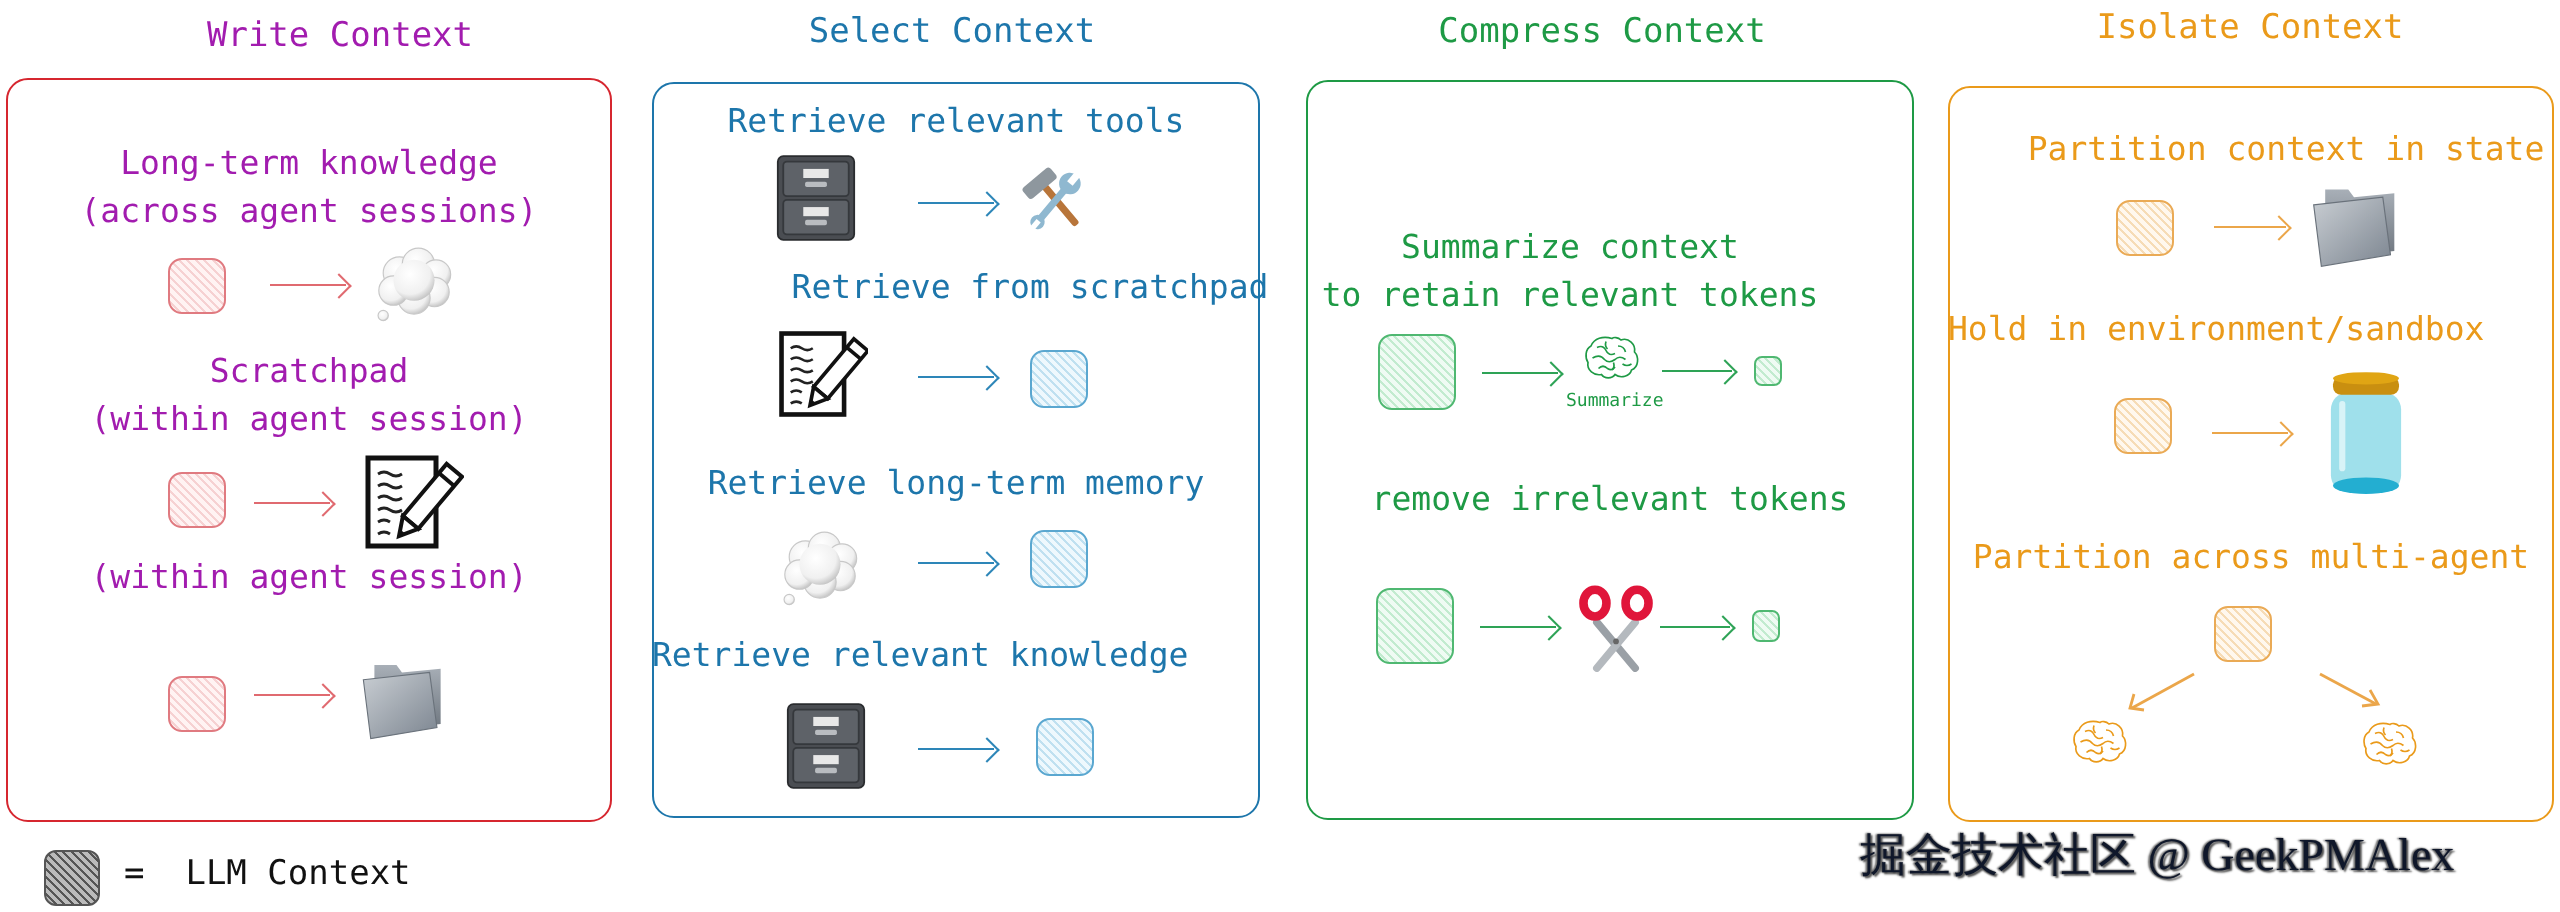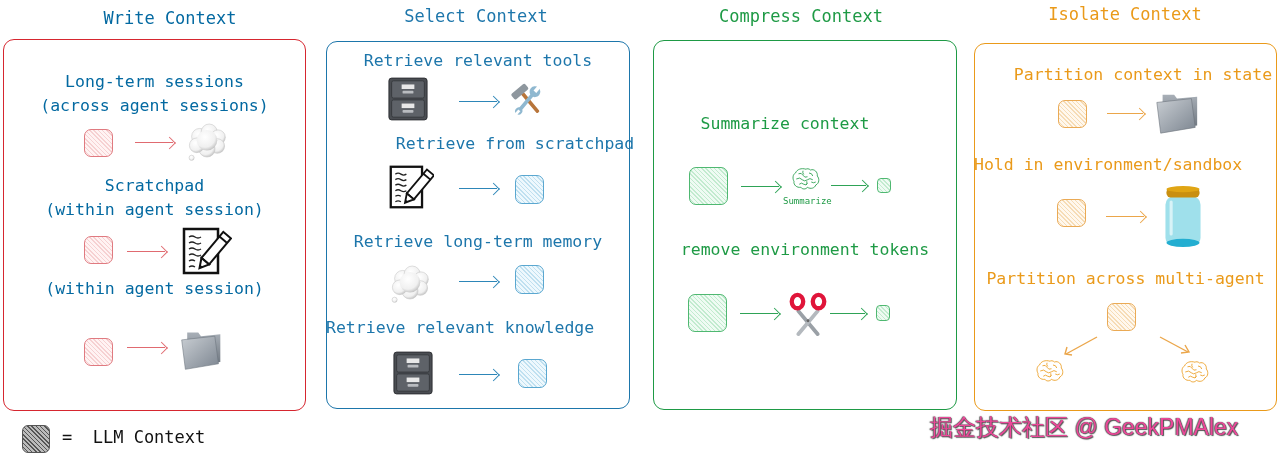--- a/index.html
+++ b/index.html
@@ -7,36 +7,36 @@
          font-family: "DejaVu Sans Mono", "Liberation Mono", monospace; }
   .col-title { position: absolute; font-size: 17px; text-align: center; white-space: nowrap; }
   .panel { position: absolute; border: 1.6px solid; border-radius: 11px; box-sizing: border-box; }
   .lbl { position: absolute; font-size: 16.5px; text-align: center; white-space: nowrap; line-height: 24px; }
   .ctx { position: absolute; border: 1.4px solid; border-radius: 7px; box-sizing: border-box; }
   .arrow { position: absolute; height: 0; border-top: 1.4px solid; }
   .arrow::after { content: ""; position: absolute; right: -1px; top: -5px; width: 8px; height: 8px;
                   border-top: 1.4px solid; border-right: 1.4px solid; transform: translateY(0.5px) rotate(45deg);
                   border-color: inherit; transform-origin: center; }
   .icon { position: absolute; }
-  .red { color: #0369a1; border-color: #d6262f; }
+  .red { color: #a21caf; border-color: #d6262f; }
   .blue { color: #1d76ab; border-color: #1d76ab; }
   .green { color: #1e9a45; border-color: #1e9a45; }
   .orange { color: #ea9a1a; border-color: #ea9a1a; }
   .ctx.red { background: repeating-linear-gradient(45deg, #f6d1d2 0 1px, #fff3f3 1px 3px); border-color:#e07a80; }
   .ctx.blue { background: repeating-linear-gradient(45deg, #bfe0f0 0 1px, #eef8fd 1px 3px); border-color:#5aa7d0; }
   .ctx.green { background: repeating-linear-gradient(45deg, #c2ebcf 0 1px, #effbf3 1px 3px); border-color:#4fb871; }
   .ctx.orange { background: repeating-linear-gradient(45deg, #f6dcb6 0 1px, #fff8ee 1px 3px); border-color:#eaaa55; }
   .arrow.red { border-color: #e06a70; }
   .arrow.blue { border-color: #2d86b8; }
   .arrow.green { border-color: #2ea356; }
   .arrow.orange { border-color: #eba64a; }
   .legend-swatch { position: absolute; left: 22px; top: 425px; width: 28px; height: 28px; border: 1.4px solid #555; border-radius: 6px;
                    box-sizing: border-box; background: repeating-linear-gradient(45deg, #555 0 1px, #bbb 1px 3px); }
   .legend-text { position: absolute; left: 62px; top: 427px; font-size: 17px; color: #111; white-space: pre; }
-  .watermark { position: absolute; left: 930px; top: 412px; font-family: Liberation Sans, sans-serif; font-size: 23px; color: #ec4899;
+  .watermark { position: absolute; left: 930px; top: 412px; font-family: Liberation Serif, serif; font-size: 23px; color: #0f172a;
                text-shadow: 0 0 1px #444, 1px 1px 1px #555, -1px 0 1px #777; white-space: nowrap; }
   .summ-lbl { position: absolute; font-size: 9px; color: #1e9a45; }
 </style>
 </head>
 <body>
 
 <svg width="0" height="0" style="position:absolute">
   <defs>
     <symbol id="cloud" viewBox="0 0 60 55">
       <defs>
@@ -140,21 +140,21 @@
       <rect x="6" y="4" width="32" height="9" rx="4" fill="#c98f10"></rect>
       <ellipse cx="22" cy="5" rx="16" ry="3" fill="#e0a514"></ellipse>
     </symbol>
   </defs>
 </svg>
 
 <div class="col-title red" style="left:40px; top:8px; width:260px;">Write Context</div>
 <div class="panel red" style="left:3px; top:39px; width:303px; height:372px;">
 </div>
 <div class="lbl red" style="left:3px; top:70px; width:303px;">
-  <div>Long-term sessions</div>
+  <div>Long-term knowledge</div>
   <div>(across agent sessions)</div>
 </div>
 <div class="ctx red" style="left:84px; top:129px; width:29px; height:28px;"></div>
 <div class="arrow red" style="left:135px; top:142px; width:38px;"></div>
 <svg class="icon" style="left:185px; top:120px;" width="44" height="44">
     <use href="#cloud"></use>
   </svg>
 
 <div class="lbl red" style="left:3px; top:174px; width:303px;">
   <div>Scratchpad</div>
@@ -206,32 +206,33 @@
     <use href="#cabinet"></use>
   </svg>
 <div class="arrow blue" style="left:459px; top:374px; width:38px;"></div>
 <div class="ctx blue" style="left:518px; top:359px; width:29px; height:29px;"></div>
 
 <div class="col-title green" style="left:671px; top:6px; width:260px;">Compress Context</div>
 <div class="panel green" style="left:653px; top:40px; width:304px; height:370px;"></div>
 
 <div class="lbl green" style="left:653px; top:112px; width:264px;">
   <div>Summarize context</div>
+  <div>to retain relevant tokens</div>
 </div>
 <div class="ctx green" style="left:689px; top:167px; width:39px; height:38px;"></div>
 <div class="arrow green" style="left:741px; top:186px; width:38px;"></div>
 <svg class="icon green" style="left:791px; top:167px;" width="30" height="24">
     <use href="#brain"></use>
   </svg>
 <div class="summ-lbl" style="left:783px; top:196px;">Summarize</div>
 <div class="arrow green" style="left:831px; top:185px; width:35px;"></div>
 <div class="ctx green" style="left:877px; top:178px; width:14px; height:15px; border-radius:4px;"></div>
 
 <div class="lbl green" style="left:653px; top:238px; width:304px;">
-  <div>remove environment tokens</div>
+  <div>remove irrelevant tokens</div>
 </div>
 <div class="ctx green" style="left:688px; top:294px; width:39px; height:38px;"></div>
 <div class="arrow green" style="left:740px; top:313px; width:38px;"></div>
 <svg class="icon" style="left:788px; top:292px;" width="40" height="44">
     <use href="#scissors"></use>
   </svg>
 <div class="arrow green" style="left:830px; top:313px; width:35px;"></div>
 <div class="ctx green" style="left:876px; top:305px; width:14px; height:16px; border-radius:4px;"></div>
 
 <div class="col-title orange" style="left:995px; top:4px; width:260px;">Isolate Context</div>

